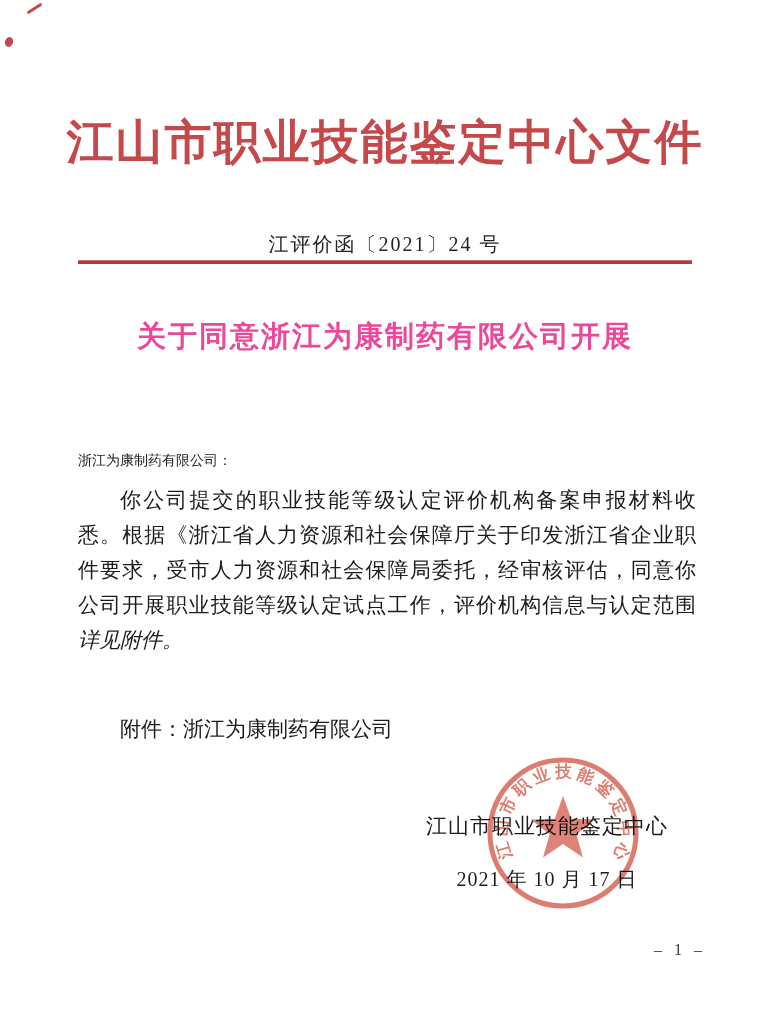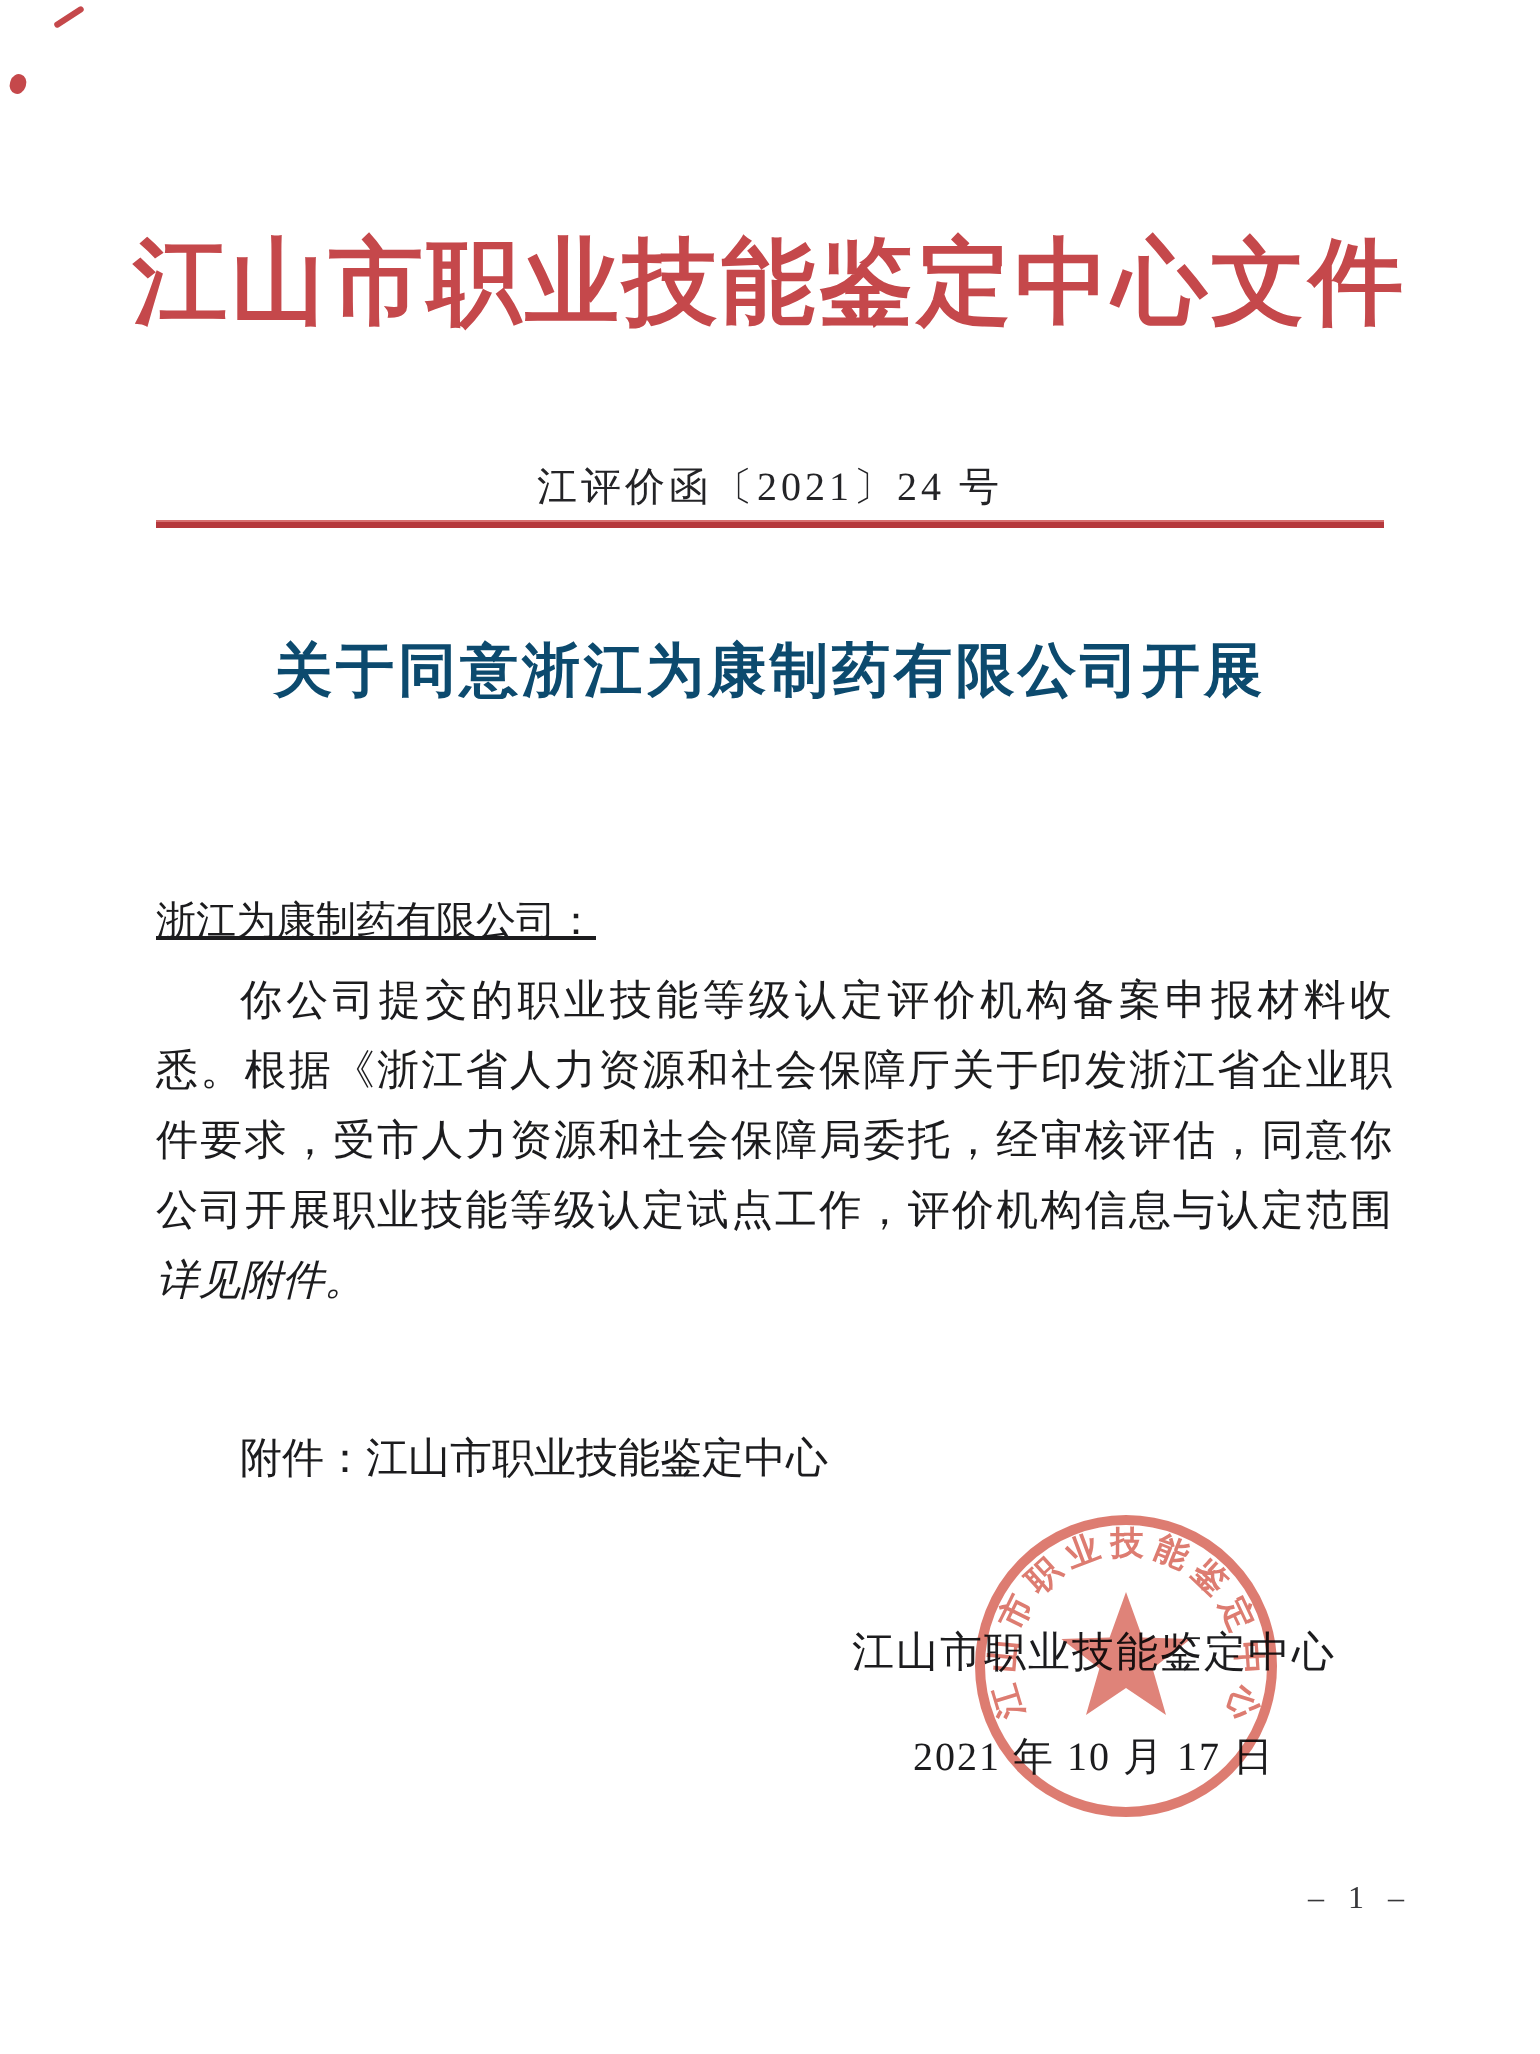--- a/index.html
+++ b/index.html
@@ -35,25 +35,25 @@
     color:#242427;
   }
   .redline{
     position:absolute;top:260px;left:78px;width:614px;height:3px;
     background:var(--line-red);
     border-top:1px solid #d77070;
   }
   .doc-title{
     position:absolute;top:314px;left:0;width:770px;
     text-align:center;font-size:29px;line-height:44px;font-weight:700;
-    letter-spacing:2px;color:#0c4a6e;
+    letter-spacing:2px;color:#ec4899;
   }
   .recipient{
     position:absolute;top:448px;left:78px;width:618px;
-    font-size:20px;line-height:26px;text-decoration:underline;
+    font-size:14px;line-height:26px;
   }
   .bodytext{
     position:absolute;top:483px;left:78px;width:618px;
     font-size:21px;line-height:35px;color:var(--ink-black);
   }
   .bline{text-align:justify;text-align-last:justify;}
   .bline.first{text-indent:2em;}
   .bline.last{text-align:right;text-align-last:left;font-style:italic;}
   .attachment{
     position:absolute;top:715px;left:78px;width:618px;
@@ -97,21 +97,21 @@
   <div class="recipient">浙江为康制药有限公司：</div>
 
   <div class="bodytext">
     <div class="bline first">你公司提交的职业技能等级认定评价机构备案申报材料收</div>
     <div class="bline">悉。根据《浙江省人力资源和社会保障厅关于印发浙江省企业职</div>
     <div class="bline">件要求，受市人力资源和社会保障局委托，经审核评估，同意你</div>
     <div class="bline">公司开展职业技能等级认定试点工作，评价机构信息与认定范围</div>
     <div class="bline last">详见附件。</div>
   </div>
 
-  <div class="attachment">附件：江山市职业技能鉴定中心</div>
+  <div class="attachment">附件：浙江为康制药有限公司</div>
 
   <div class="sigblock">
     <div class="sig-name">江山市职业技能鉴定中心</div>
     <div class="sig-date">2021 年 10 月 17 日</div>
   </div>
 
   <svg class="seal" viewBox="0 0 170 170" xmlns="http://www.w3.org/2000/svg">
     <circle cx="85" cy="85" r="73" fill="none" stroke="currentColor" stroke-width="5" opacity="0.92"></circle>
     <polygon fill="currentColor" opacity="0.88" points="85,48 93.2,70.7 117.3,71.5 98.3,86.3 105,109.5 85,96 65,109.5 71.7,86.3 52.7,71.5 76.8,70.7"></polygon>
     <defs>

